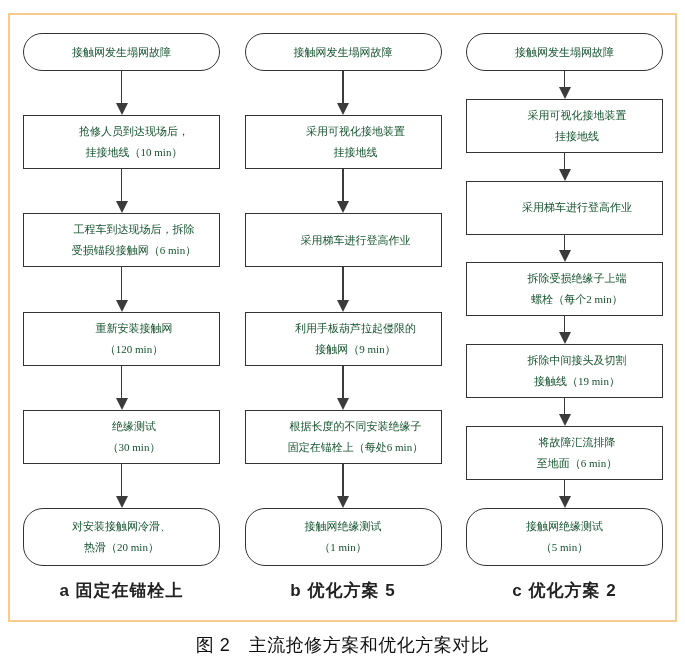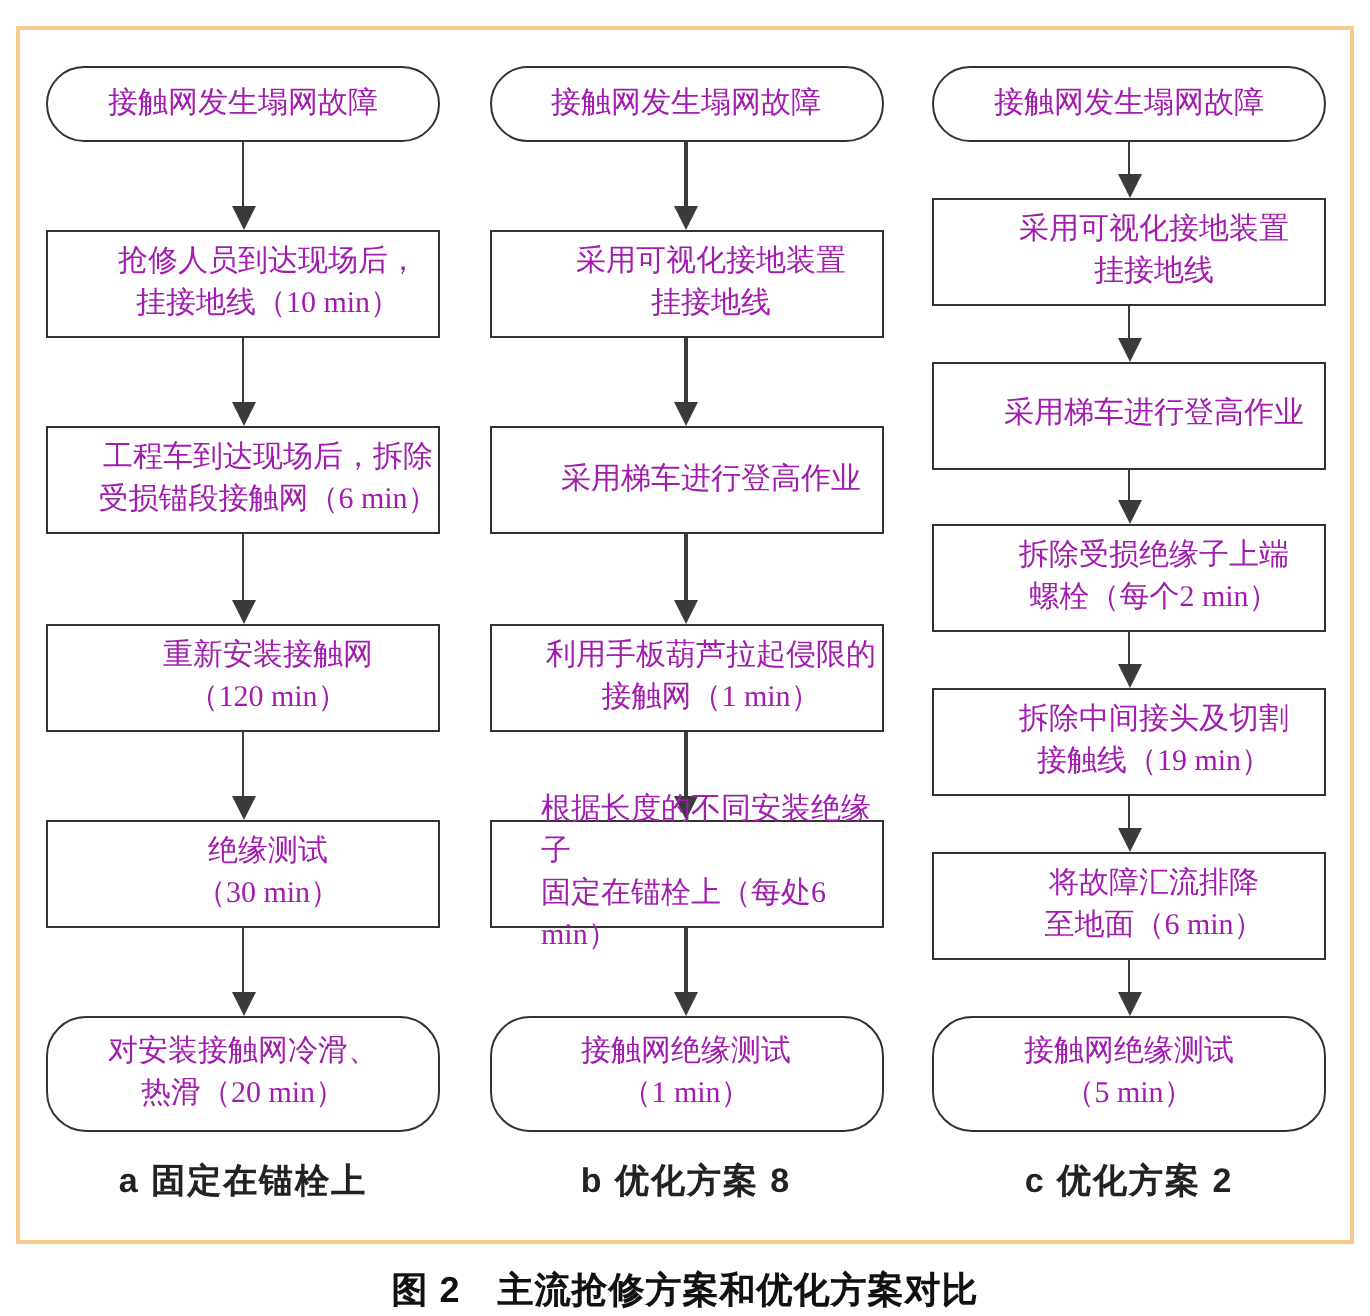--- a/index.html
+++ b/index.html
@@ -10,41 +10,41 @@
   .frame{
     position:absolute;left:8px;top:13px;width:669px;height:609px;
     box-sizing:border-box;border:2px solid #f6cb90;background:#ffffff;
     display:flex;justify-content:space-between;padding:18px 12px 0 13px;
   }
   .col{display:flex;flex-direction:column;width:197px;}
   .flow{display:flex;flex-direction:column;height:533px;}
   .node{
     box-sizing:border-box;border:1.4px solid #333333;background:#ffffff;
     display:flex;flex-direction:column;justify-content:center;align-items:center;
-    text-align:left;font-size:15px;line-height:21px;color:#a21caf;flex:none;
+    text-align:center;font-size:11px;line-height:21px;color:#14532d;flex:none;
   }
   .t{border-radius:20px;}
   .start{height:38px;}
   .p{height:54px;padding-left:25px;}
   .end{height:58px;}
   .arrow{flex:1;display:flex;flex-direction:column;align-items:center;min-height:14px;}
   .shaft{flex:1;width:1.5px;background:#3b3b3b;}
   .head{
     width:0;height:0;border-left:6px solid transparent;border-right:6px solid transparent;
     border-top:12px solid #3b3b3b;margin-top:-1px;
   }
   .col-label{
     margin-top:13px;text-align:center;
     font-family:"Liberation Sans","DejaVu Sans",sans-serif;
     font-weight:bold;font-size:17px;color:#222222;letter-spacing:1px;
   }
   .caption{
     position:absolute;top:633px;left:0;width:685px;text-align:center;
     font-family:"Liberation Sans","DejaVu Sans",sans-serif;
-    font-weight:bold;font-size:18px;color:#111111;letter-spacing:0.5px;
+    font-weight:normal;font-size:18px;color:#111111;letter-spacing:0.5px;
   }
   .node span{display:block;}
 </style>
 </head>
 <body>
 
 <div class="frame">
 
   <div class="col">
     <div class="flow">
@@ -114,40 +114,40 @@
         </div>
       <div class="node p">
         <span>采用梯车进行登高作业</span>
       </div>
       <div class="arrow">
           <i class="shaft"></i>
           <i class="head"></i>
         </div>
       <div class="node p">
         <span>利用手板葫芦拉起侵限的</span>
-        <span>接触网（1 min）</span>
+        <span>接触网（9 min）</span>
       </div>
       <div class="arrow">
           <i class="shaft"></i>
           <i class="head"></i>
         </div>
       <div class="node p">
         <span>根据长度的不同安装绝缘子</span>
         <span>固定在锚栓上（每处6 min）</span>
       </div>
       <div class="arrow">
           <i class="shaft"></i>
           <i class="head"></i>
         </div>
       <div class="node t end">
         <span>接触网绝缘测试</span>
         <span>（1 min）</span>
       </div>
     </div>
-    <div class="col-label">b 优化方案 8</div>
+    <div class="col-label">b 优化方案 5</div>
   </div>
 
   <div class="col">
     <div class="flow">
       <div class="node t start">
         <span>接触网发生塌网故障</span>
       </div>
       <div class="arrow">
           <i class="shaft"></i>
           <i class="head"></i>

